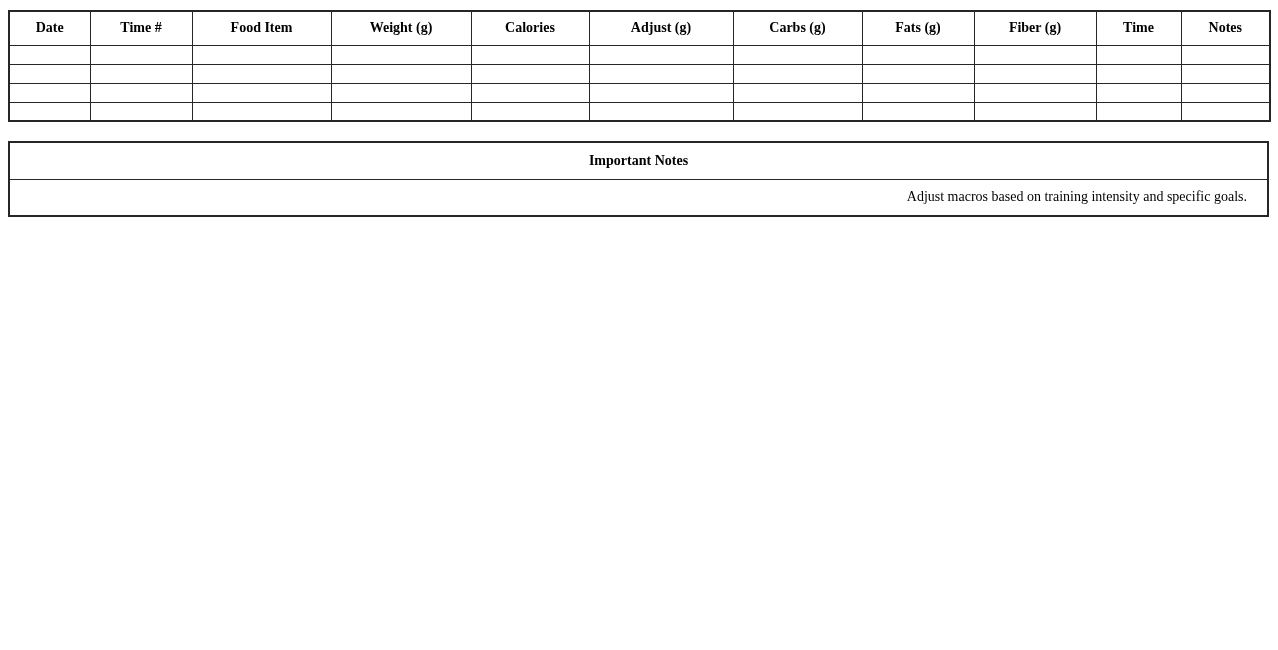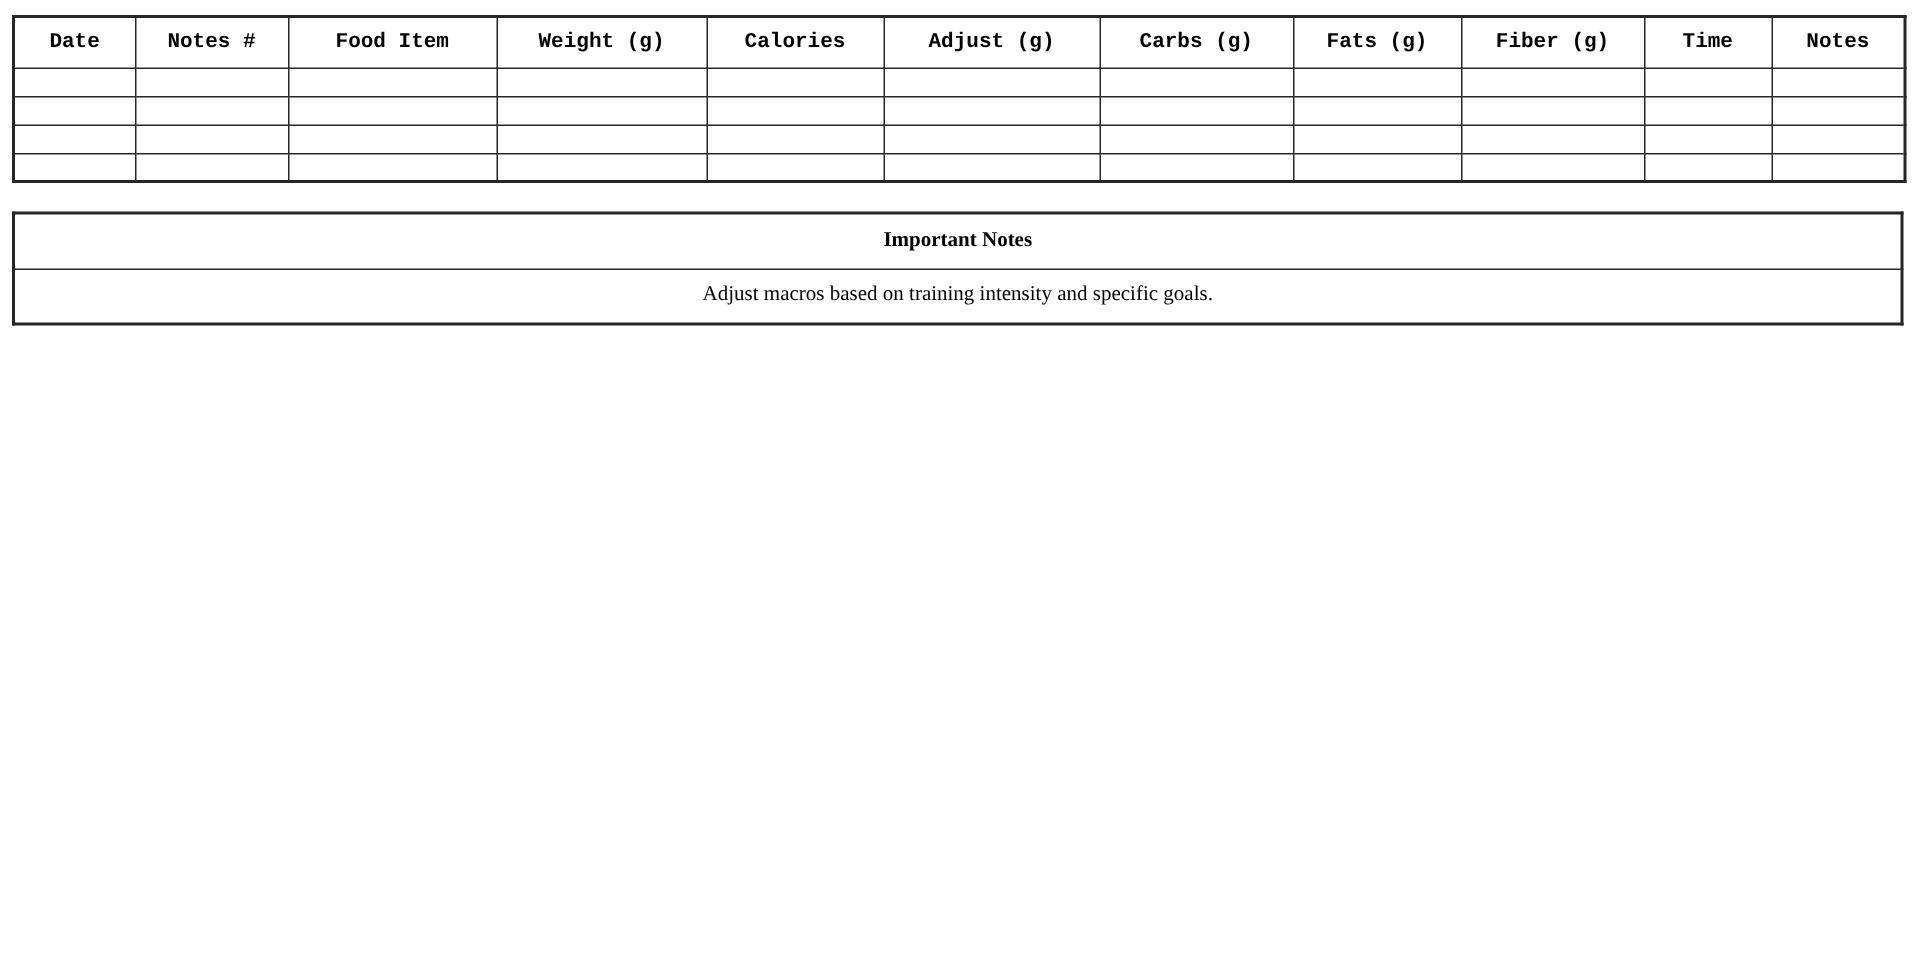--- a/index.html
+++ b/index.html
@@ -33,40 +33,39 @@
     border: 1px solid var(--border-color);
     padding: 0 2px;
     overflow: hidden;
   }
   .meal-table th {
     height: 34px;
     font-size: 14px;
     font-weight: bold;
     text-align: center;
     vertical-align: middle;
-    font-family: Liberation Mono, monospace;
   }
   .meal-table td {
     height: 19px;
     font-size: 13px;
   }
   .notes-table {
     margin-top: 19px;
     border: 2px solid var(--border-color);
   }
   .notes-table th, .notes-table td {
     border: 1px solid var(--border-color);
     height: 37px;
     padding: 0 20px;
     text-align: center;
     vertical-align: middle;
     font-size: 14px;
   }
   .notes-table th { font-weight: bold; }
-  .notes-table td { font-weight: normal; }
+  .notes-table td { font-weight: normal; text-align: right; }
 </style>
 </head>
 <body>
 
 <div class="page">
 
   <table class="meal-table">
     <colgroup id="meal-colgroup">
         <col style="width: 81px;">
         <col style="width: 102px;">
@@ -76,21 +75,21 @@
         <col style="width: 144px;">
         <col style="width: 129px;">
         <col style="width: 112px;">
         <col style="width: 122px;">
         <col style="width: 85px;">
         <col style="width: 89px;">
       </colgroup>
     <thead>
       <tr id="meal-header-row">
           <th>Date</th>
-          <th>Notes #</th>
+          <th>Time #</th>
           <th>Food Item</th>
           <th>Weight (g)</th>
           <th>Calories</th>
           <th>Adjust (g)</th>
           <th>Carbs (g)</th>
           <th>Fats (g)</th>
           <th>Fiber (g)</th>
           <th>Time</th>
           <th>Notes</th>
         </tr>

